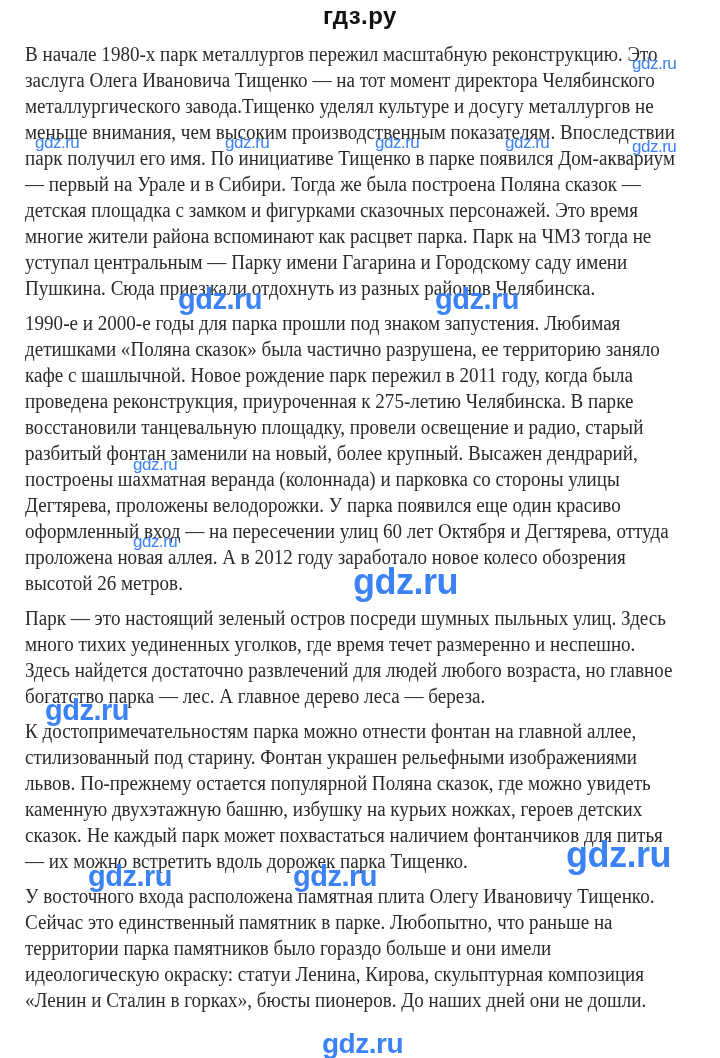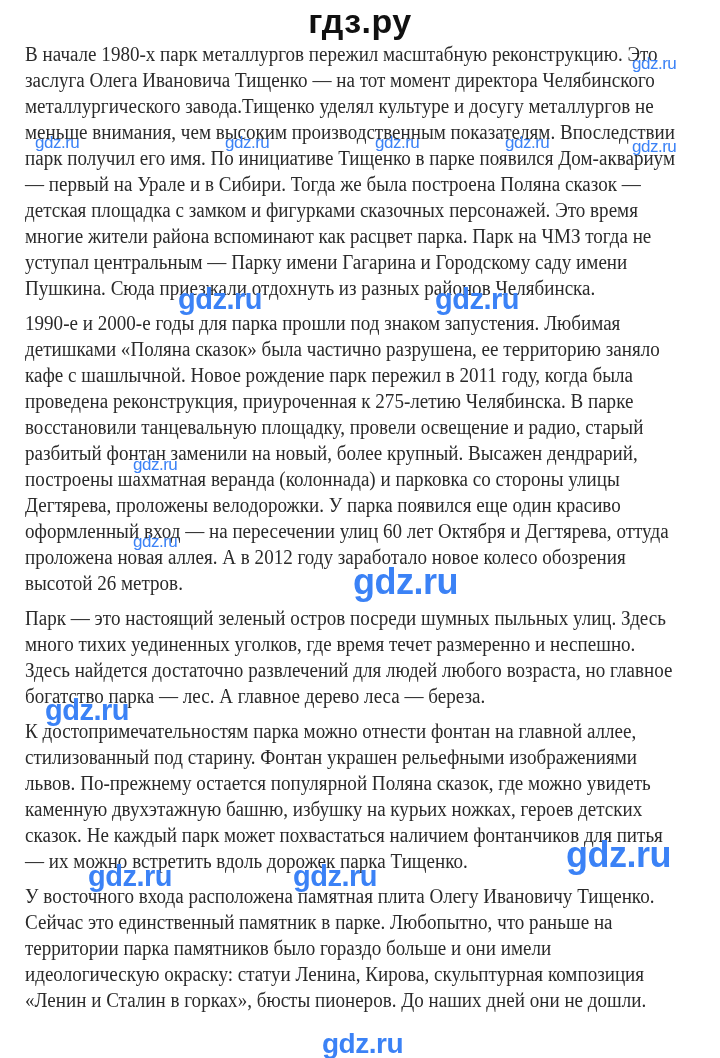--- a/index.html
+++ b/index.html
@@ -1,20 +1,20 @@
 <!DOCTYPE html>
 <html><head>
   <meta charset="utf-8">
   <style>
     html, body { margin: 0; padding: 0; background: #ffffff; }
     body { width: 720px; height: 1058px; position: relative; overflow: hidden; }
     .header {
       position: absolute; top: 2px; left: 0; width: 720px; text-align: center;
       font-family: "Liberation Sans", sans-serif; font-weight: bold;
-      font-size: 34px; color: #111; letter-spacing: 0.5px;
+      font-size: 24px; color: #111; letter-spacing: 0.5px;
     }
     .line {
       position: absolute; left: 25px; white-space: nowrap;
       font-family: "Liberation Serif", serif; font-size: 20.5px;
       color: #2a2a2a; line-height: 26px; transform-origin: left top;
       transform: scaleX(0.93);
     }
     .wm {
       position: absolute; font-family: "Liberation Sans", sans-serif;
       color: #3b82f6; white-space: nowrap; letter-spacing: -0.5px;

